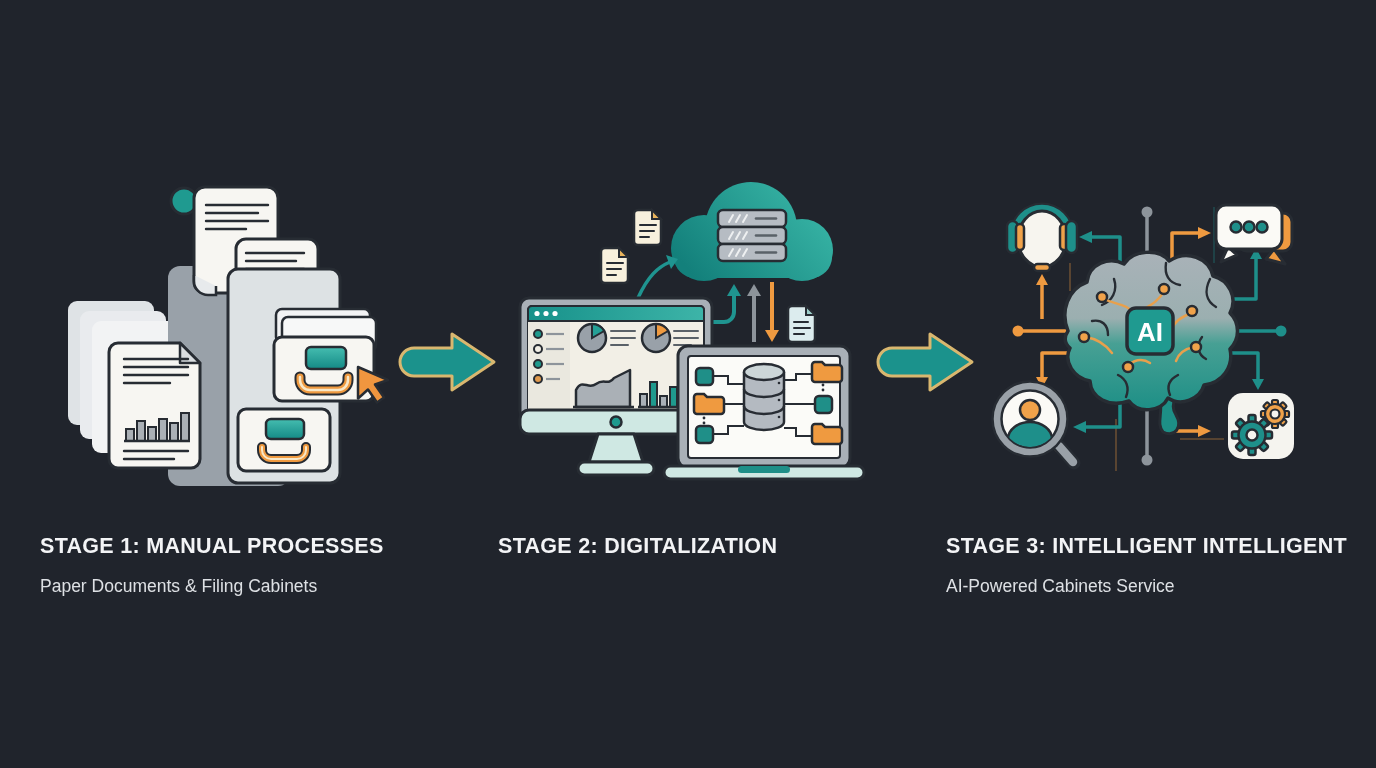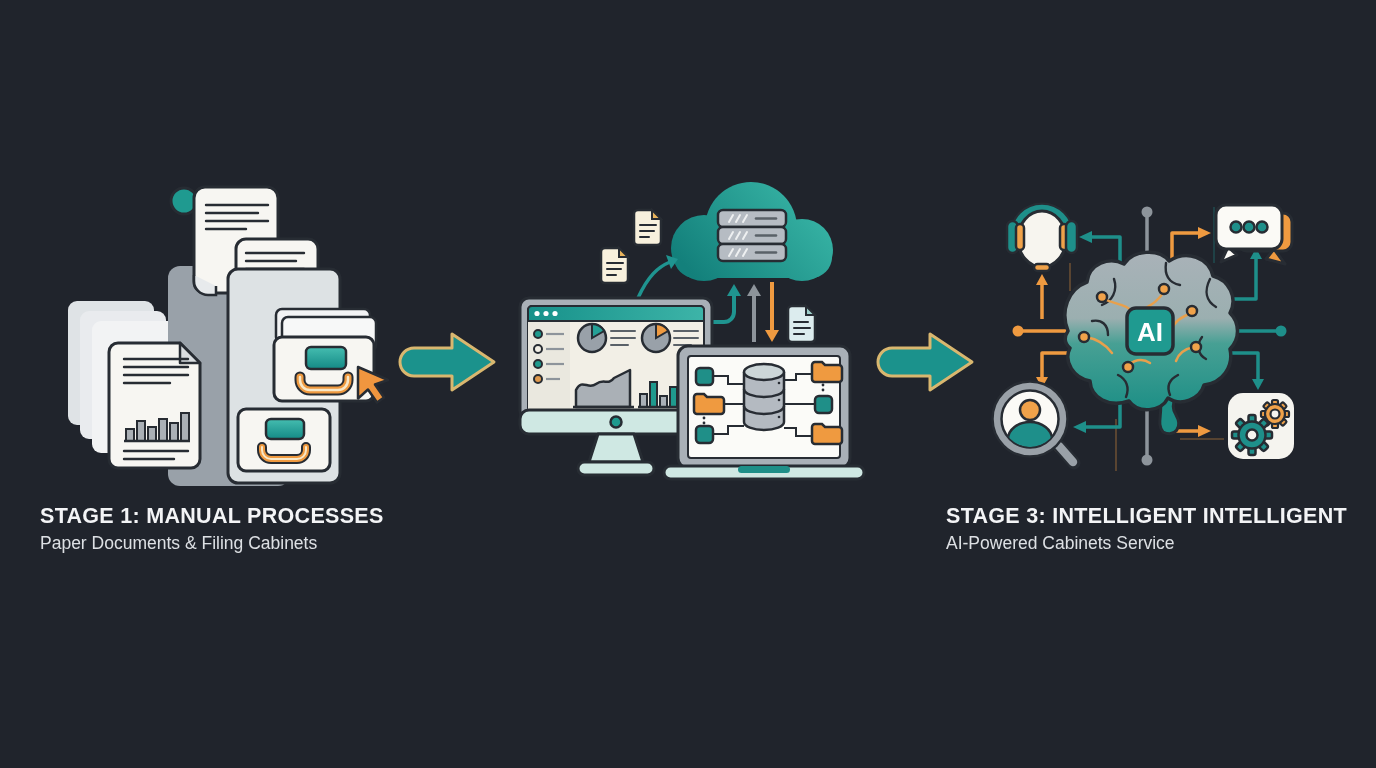--- a/index.html
+++ b/index.html
@@ -8,25 +8,26 @@
     background:#20242c;
     font-family:"Liberation Sans", sans-serif;
   }
   .canvas{position:relative;width:1376px;height:768px;background:#20242c;}
   .stage{position:absolute;top:168px;}
   .stage-1{left:40px;width:380px;}
   .stage-2{left:498px;width:380px;}
   .stage-3{left:946px;width:400px;}
   .illus{height:336px;display:flex;align-items:center;justify-content:center;}
   .stage-title{
+    margin-top:30px;
     font-size:21.5px;font-weight:700;letter-spacing:.3px;
     color:#f3f4f6;white-space:nowrap;
   }
   .stage-sub{
-    margin-top:4px;
+    margin-top:17px;
     font-size:17.5px;font-weight:400;
     color:#dde0e4;white-space:nowrap;
   }
   .flow-arrow{position:absolute;top:326px;}
   .flow-arrow-1{left:394px;}
   .flow-arrow-2{left:872px;}
   svg text{font-family:"Liberation Sans", sans-serif;}
 </style>
 </head>
 <body>
@@ -322,20 +323,21 @@
           <g fill="#272c33">
               <circle cx="315" cy="209" r="1.4"></circle>
               <circle cx="315" cy="214" r="1.4"></circle>
             </g>
 
           <rect x="156" y="290" width="200" height="13" rx="6.5" fill="#cfe8e3" stroke="#272c33" stroke-width="3"></rect>
           <rect x="230" y="290" width="52" height="7" rx="3.5" fill="#1f8f88"></rect>
         </g>
       </svg>
     </div>
+    <div class="stage-title">STAGE 2: DIGITALIZATION</div>
   </div>
 
   <div class="flow-arrow flow-arrow-2">
     <svg width="105" height="72" viewBox="0 0 105 72">
       <path d="M58,8 L100,36 L58,64 V50 H20 A14,14 0 0 1 20,22 H58 Z" fill="#1b928c" stroke="#d9b76f" stroke-width="3" stroke-linejoin="round"></path>
     </svg>
   </div>
 
   <div class="stage stage-3">
     <div class="illus">

